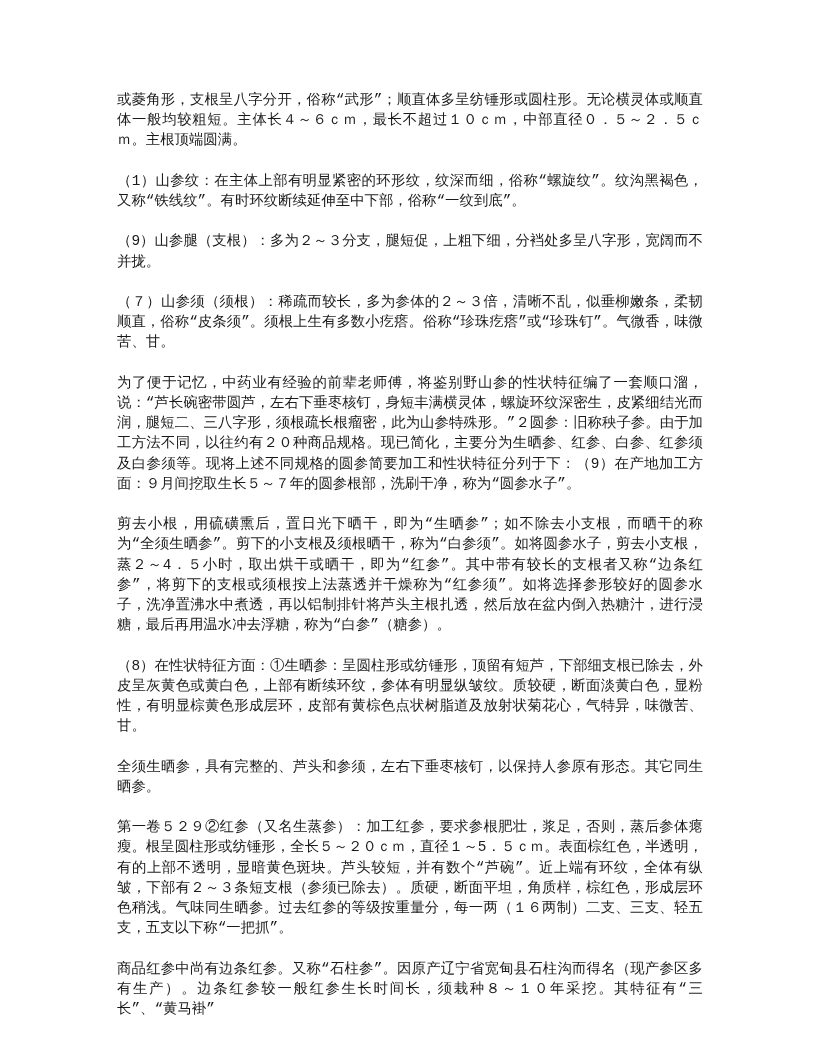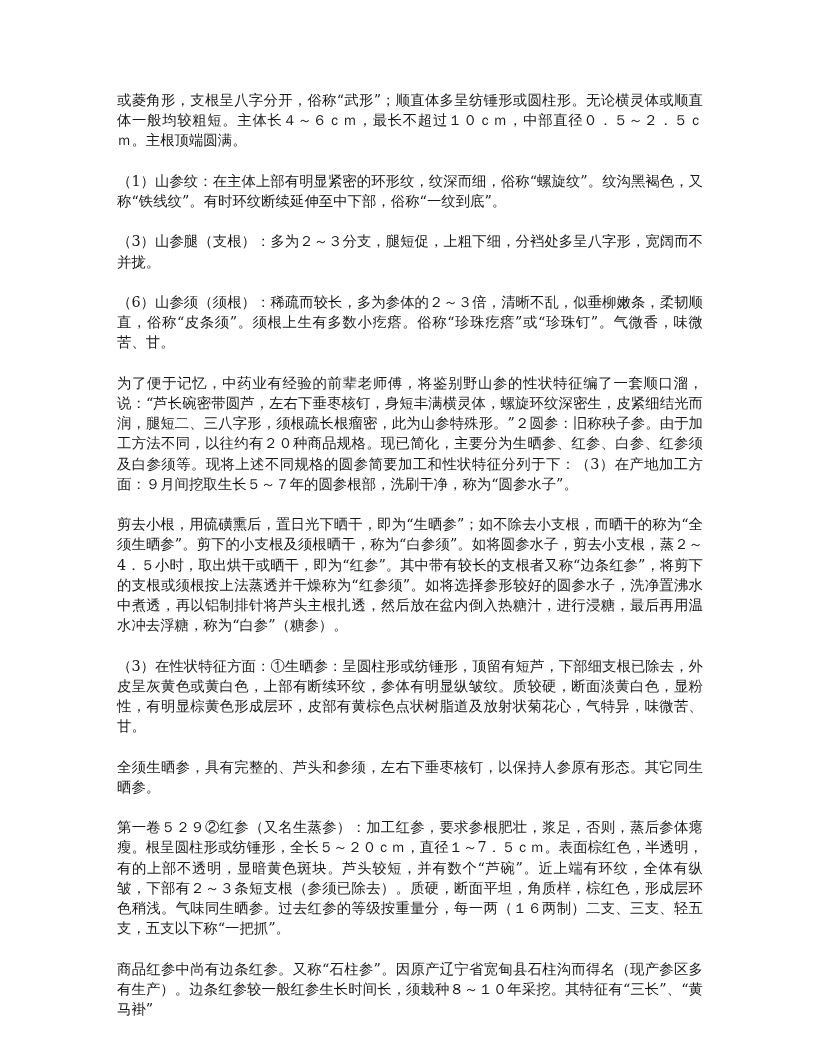--- a/index.html
+++ b/index.html
@@ -3,29 +3,29 @@
 <meta charset="utf-8">
 <style>
   html, body { margin:0; padding:0; background:#ffffff; }
   body { width:816px; height:1056px; position:relative; overflow:hidden; }
   .page {
     position:absolute; left:117px; top:90px; width:586px;
     font-family: "DejaVu Serif", "Liberation Serif", serif;
     font-size:14.4px; line-height:20.2px; color:#1a1a1a;
     text-align:justify;
   }
-  .para { margin:0 0 20.2px 0; white-space:normal; word-break:break-all; }
+  .para { margin:0 0 20.2px 0; white-space:normal; word-break:break-all;font-family:Liberation Mono, monospace; }
 </style>
 </head>
 <body>
 
 <div class="page">
   <p class="para">或菱角形，支根呈八字分开，俗称“武形”；顺直体多呈纺锤形或圆柱形。无论横灵体或顺直体一般均较粗短。主体长４～６ｃｍ，最长不超过１０ｃｍ，中部直径０．５～２．５ｃｍ。主根顶端圆满。</p>
   <p class="para">（1）山参纹：在主体上部有明显紧密的环形纹，纹深而细，俗称“螺旋纹”。纹沟黑褐色，又称“铁线纹”。有时环纹断续延伸至中下部，俗称“一纹到底”。</p>
-  <p class="para">（3）山参腿（支根）：多为２～３分支，腿短促，上粗下细，分裆处多呈八字形，宽阔而不并拢。</p>
-  <p class="para">（6）山参须（须根）：稀疏而较长，多为参体的２～３倍，清晰不乱，似垂柳嫩条，柔韧顺直，俗称“皮条须”。须根上生有多数小疙瘩。俗称“珍珠疙瘩”或“珍珠钉”。气微香，味微苦、甘。</p>
-  <p class="para">为了便于记忆，中药业有经验的前辈老师傅，将鉴别野山参的性状特征编了一套顺口溜，说：“芦长碗密带圆芦，左右下垂枣核钉，身短丰满横灵体，螺旋环纹深密生，皮紧细结光而润，腿短二、三八字形，须根疏长根瘤密，此为山参特殊形。”２圆参：旧称秧子参。由于加工方法不同，以往约有２０种商品规格。现已简化，主要分为生晒参、红参、白参、红参须及白参须等。现将上述不同规格的圆参简要加工和性状特征分列于下：（3）在产地加工方面：９月间挖取生长５～７年的圆参根部，洗刷干净，称为“圆参水子”。</p>
+  <p class="para">（9）山参腿（支根）：多为２～３分支，腿短促，上粗下细，分裆处多呈八字形，宽阔而不并拢。</p>
+  <p class="para">（７）山参须（须根）：稀疏而较长，多为参体的２～３倍，清晰不乱，似垂柳嫩条，柔韧顺直，俗称“皮条须”。须根上生有多数小疙瘩。俗称“珍珠疙瘩”或“珍珠钉”。气微香，味微苦、甘。</p>
+  <p class="para">为了便于记忆，中药业有经验的前辈老师傅，将鉴别野山参的性状特征编了一套顺口溜，说：“芦长碗密带圆芦，左右下垂枣核钉，身短丰满横灵体，螺旋环纹深密生，皮紧细结光而润，腿短二、三八字形，须根疏长根瘤密，此为山参特殊形。”２圆参：旧称秧子参。由于加工方法不同，以往约有２０种商品规格。现已简化，主要分为生晒参、红参、白参、红参须及白参须等。现将上述不同规格的圆参简要加工和性状特征分列于下：（9）在产地加工方面：９月间挖取生长５～７年的圆参根部，洗刷干净，称为“圆参水子”。</p>
   <p class="para">剪去小根，用硫磺熏后，置日光下晒干，即为“生晒参”；如不除去小支根，而晒干的称为“全须生晒参”。剪下的小支根及须根晒干，称为“白参须”。如将圆参水子，剪去小支根，蒸２～4．５小时，取出烘干或晒干，即为“红参”。其中带有较长的支根者又称“边条红参”，将剪下的支根或须根按上法蒸透并干燥称为“红参须”。如将选择参形较好的圆参水子，洗净置沸水中煮透，再以铝制排针将芦头主根扎透，然后放在盆内倒入热糖汁，进行浸糖，最后再用温水冲去浮糖，称为“白参”（糖参）。</p>
-  <p class="para">（3）在性状特征方面：①生晒参：呈圆柱形或纺锤形，顶留有短芦，下部细支根已除去，外皮呈灰黄色或黄白色，上部有断续环纹，参体有明显纵皱纹。质较硬，断面淡黄白色，显粉性，有明显棕黄色形成层环，皮部有黄棕色点状树脂道及放射状菊花心，气特异，味微苦、甘。</p>
+  <p class="para">（8）在性状特征方面：①生晒参：呈圆柱形或纺锤形，顶留有短芦，下部细支根已除去，外皮呈灰黄色或黄白色，上部有断续环纹，参体有明显纵皱纹。质较硬，断面淡黄白色，显粉性，有明显棕黄色形成层环，皮部有黄棕色点状树脂道及放射状菊花心，气特异，味微苦、甘。</p>
   <p class="para">全须生晒参，具有完整的、芦头和参须，左右下垂枣核钉，以保持人参原有形态。其它同生晒参。</p>
-  <p class="para">第一卷５２９②红参（又名生蒸参）：加工红参，要求参根肥壮，浆足，否则，蒸后参体瘪瘦。根呈圆柱形或纺锤形，全长５～２０ｃｍ，直径１～7．５ｃｍ。表面棕红色，半透明，有的上部不透明，显暗黄色斑块。芦头较短，并有数个“芦碗”。近上端有环纹，全体有纵皱，下部有２～３条短支根（参须已除去）。质硬，断面平坦，角质样，棕红色，形成层环色稍浅。气味同生晒参。过去红参的等级按重量分，每一两（１６两制）二支、三支、轻五支，五支以下称“一把抓”。</p>
+  <p class="para">第一卷５２９②红参（又名生蒸参）：加工红参，要求参根肥壮，浆足，否则，蒸后参体瘪瘦。根呈圆柱形或纺锤形，全长５～２０ｃｍ，直径１～5．５ｃｍ。表面棕红色，半透明，有的上部不透明，显暗黄色斑块。芦头较短，并有数个“芦碗”。近上端有环纹，全体有纵皱，下部有２～３条短支根（参须已除去）。质硬，断面平坦，角质样，棕红色，形成层环色稍浅。气味同生晒参。过去红参的等级按重量分，每一两（１６两制）二支、三支、轻五支，五支以下称“一把抓”。</p>
   <p class="para">商品红参中尚有边条红参。又称“石柱参”。因原产辽宁省宽甸县石柱沟而得名（现产参区多有生产）。边条红参较一般红参生长时间长，须栽种８～１０年采挖。其特征有“三长”、“黄马褂”</p>
 </div>
 
 </body></html>

